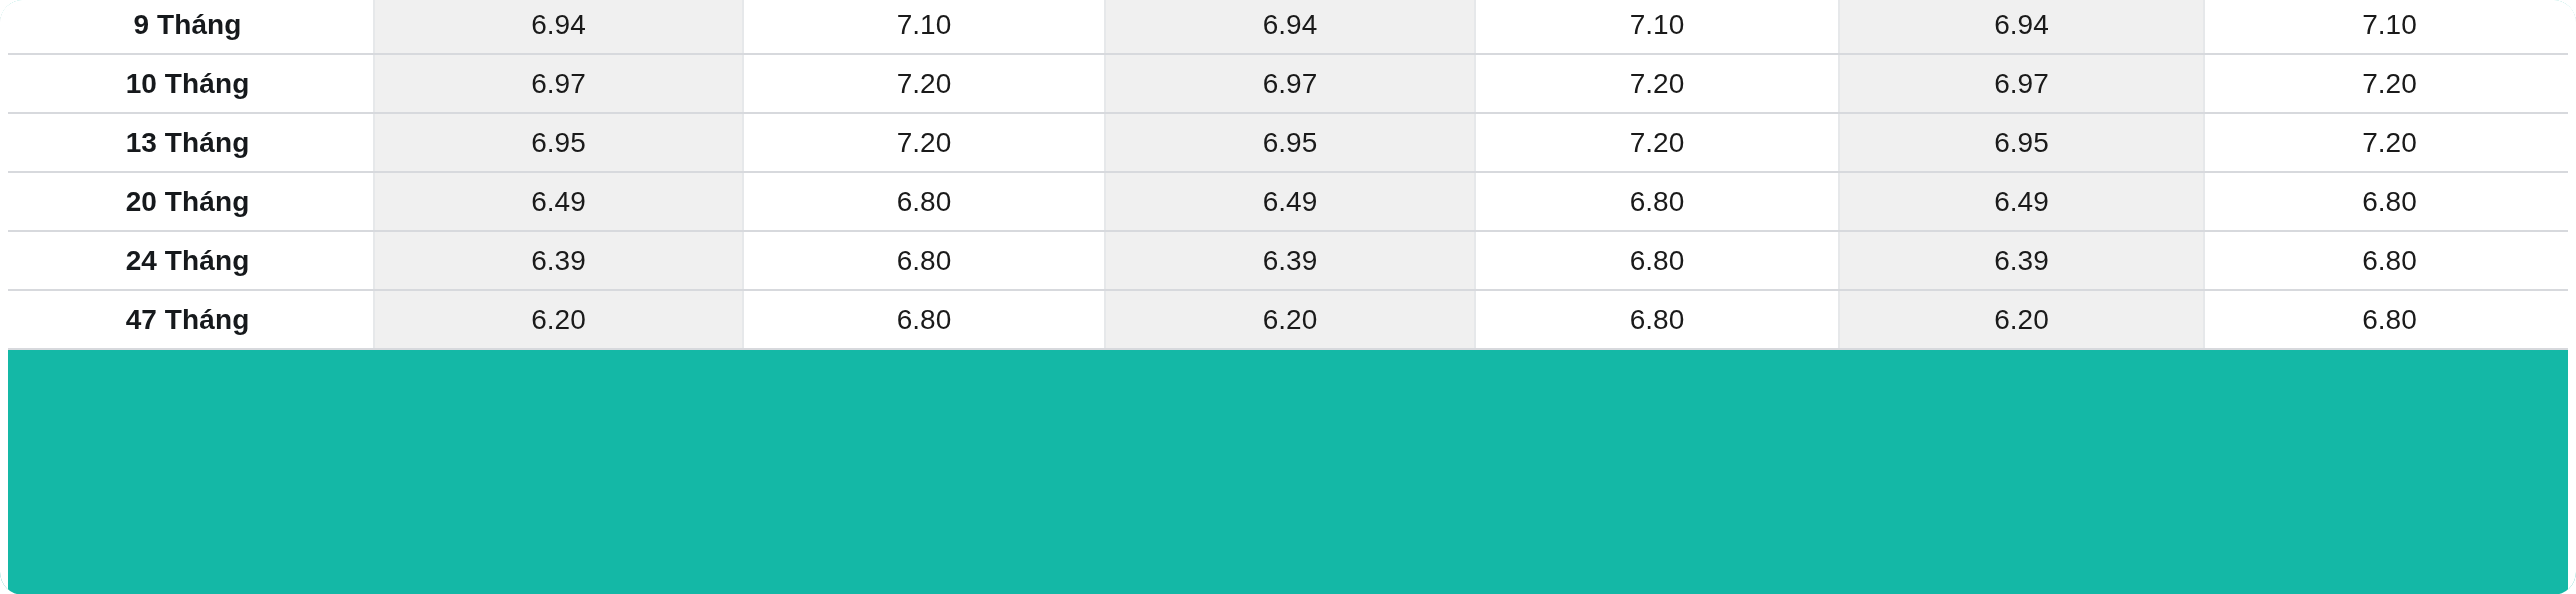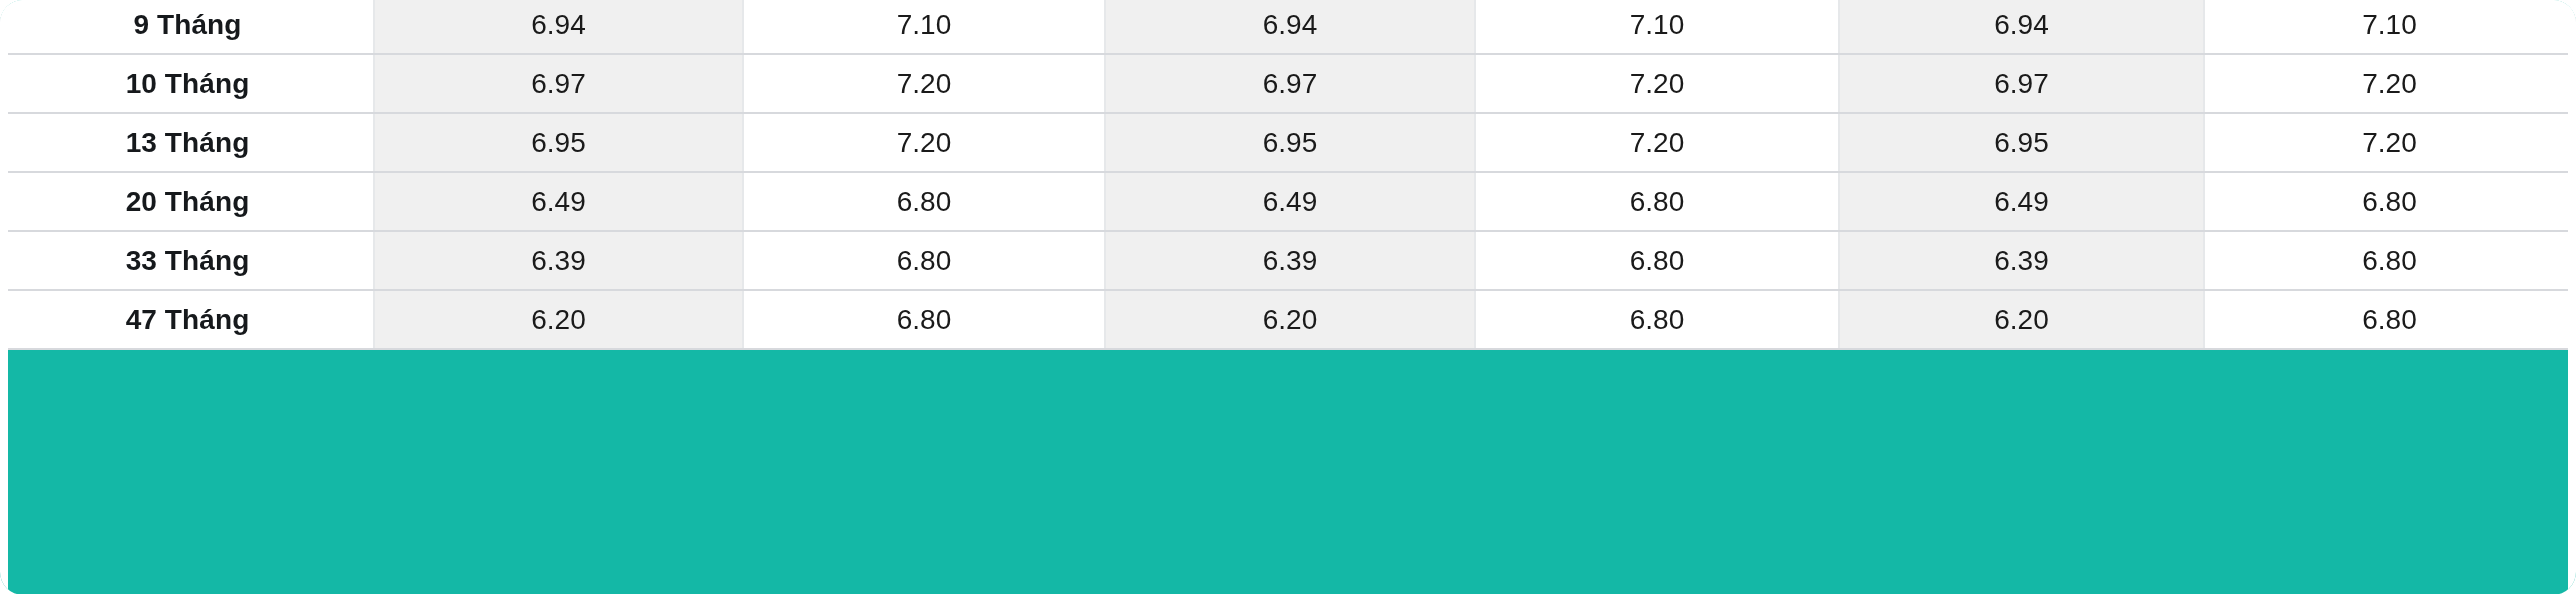--- a/index.html
+++ b/index.html
@@ -143,21 +143,21 @@
           <tr>
             <td class="term-cell">20 Tháng</td>
             <td class="shaded">6.49</td>
             <td class="plain">6.80</td>
             <td class="shaded">6.49</td>
             <td class="plain">6.80</td>
             <td class="shaded">6.49</td>
             <td class="plain">6.80</td>
           </tr>
           <tr>
-            <td class="term-cell">33 Tháng</td>
+            <td class="term-cell">24 Tháng</td>
             <td class="shaded">6.39</td>
             <td class="plain">6.80</td>
             <td class="shaded">6.39</td>
             <td class="plain">6.80</td>
             <td class="shaded">6.39</td>
             <td class="plain">6.80</td>
           </tr>
           <tr>
             <td class="term-cell">47 Tháng</td>
             <td class="shaded">6.20</td>

